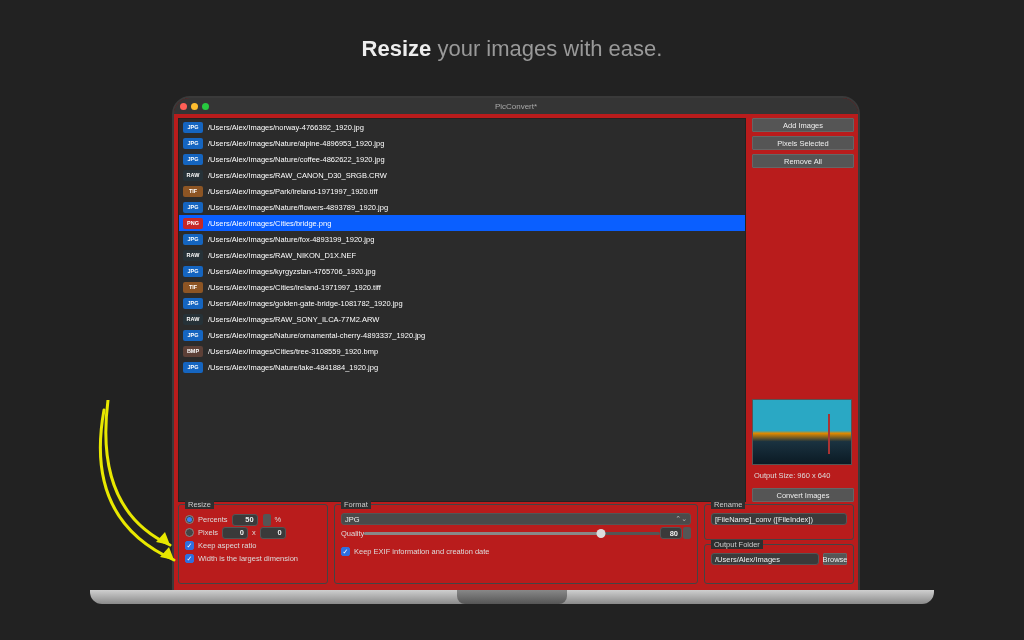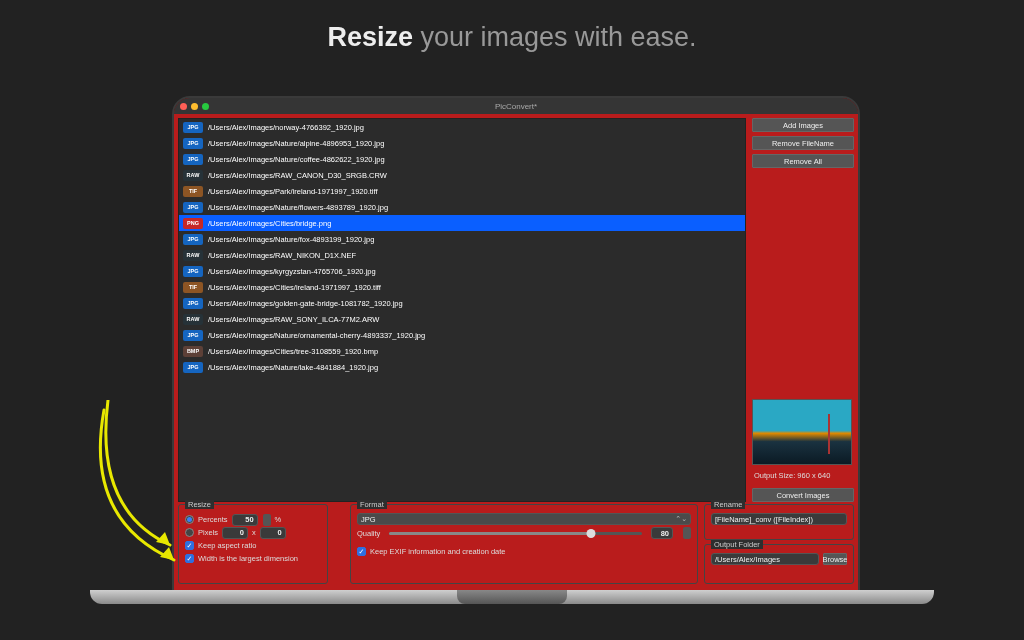--- a/index.html
+++ b/index.html
@@ -7,23 +7,23 @@
     background: #222222;
     font-family: -apple-system, "Helvetica Neue", Arial, sans-serif;
     width: 1024px;
     height: 640px;
     overflow: hidden;
     color: #ddd;
     position: relative;
   }
   .tagline {
     text-align: center;
-    font-size: 27px;
+    font-size: 22px;
     color: #999;
-    padding-top: 22px;
+    padding-top: 36px;
     font-weight: 300;
   }
   .tagline b { color: #eee; font-weight: 600; }
 
   .laptop {
     position: absolute;
     left: 90px;
     top: 90px;
     width: 844px;
     height: 520px;
@@ -186,21 +186,21 @@
   }
   .group-title {
     position: absolute;
     top: -5px;
     left: 6px;
     background: #2e2e2e;
     padding: 0 3px;
     color: #ccc;
   }
   .g-resize { width: 150px; }
-  .g-format { flex: 1; margin-left: 16px; }
+  .g-format { flex: 1; }
   .g-right  { width: 150px; display:flex; flex-direction:column; gap:4px; }
 
   .radio-row, .check-row { display:flex; align-items:center; gap:4px; height:13px; }
   .radio, .check {
     width:9px; height:9px; border:1px solid #888; background:#444;
     display:flex; align-items:center; justify-content:center; flex-shrink:0;
   }
   .radio { border-radius:50%; }
   .radio.on::after { content:""; width:5px; height:5px; background:#3b82f6; border-radius:50%; }
   .check { border-radius:2px; }
@@ -211,21 +211,21 @@
     background:#3a3a3a; border:1px solid #555; border-radius:3px;
     color:#eee; font-size:7.5px; height:12px; padding:0 3px;
     display:flex; align-items:center;
   }
   .num-input { width:26px; justify-content:flex-end;font-weight:bold; }
   .stepper { width:8px; height:12px; background:#555; border-radius:2px; margin-left:1px; }
 
   .select { justify-content:space-between; background:#4a4a4a; }
   .select .chev { font-size:7px; color:#bbb; }
 
-  .slider-wrap { display:flex; align-items:center; gap:9px; height:16px;text-align:right; }
+  .slider-wrap { display:flex; align-items:center; gap:0; height:16px;text-align:right; }
   .slider {
     flex:1; height:3px; background:#555; border-radius:2px; position:relative;
   }
   .slider-fill {
     position:absolute; left:0; top:0; bottom:0; width:80%;
     background:#888; border-radius:2px;
   }
   .slider-knob {
     position:absolute; top:-3px; left:80%; transform:translateX(-50%);
     width:9px; height:9px; border-radius:50%; background:#ddd;
@@ -321,21 +321,21 @@
                 <span>/Users/Alex/Images/Cities/tree-3108559_1920.bmp</span>
               </div>
               <div class="row">
                 <div class="badge b-jpg">JPG</div>
                 <span>/Users/Alex/Images/Nature/lake-4841884_1920.jpg</span>
               </div>
             </div>
         </div>
         <div class="sidebar">
           <div class="btn">Add Images</div>
-          <div class="btn">Remove FileName</div>
+          <div class="btn">Pixels Selected</div>
           <div class="btn">Remove All</div>
           <div class="spacer"></div>
           <div class="preview"></div>
           <div class="out-size">Output Size: 960 x 640</div>
           <div class="btn">Convert Images</div>
         </div>
       </div>
 
       <div class="bottom">
 

